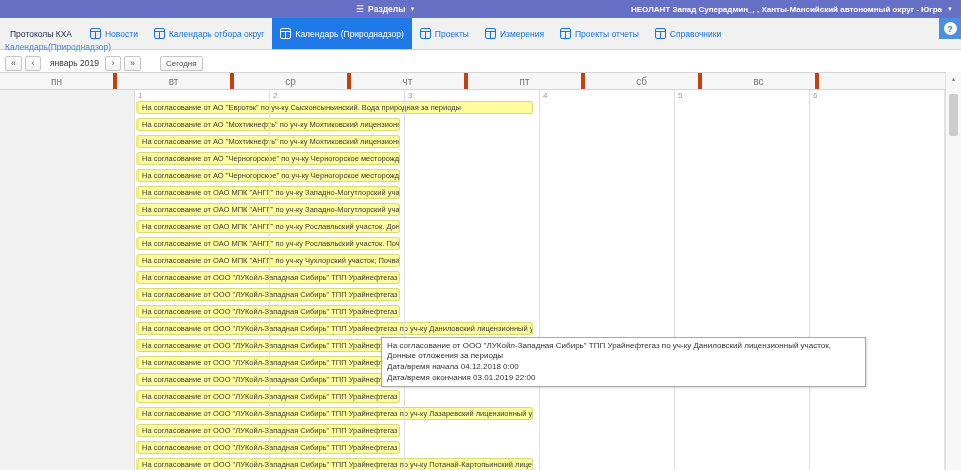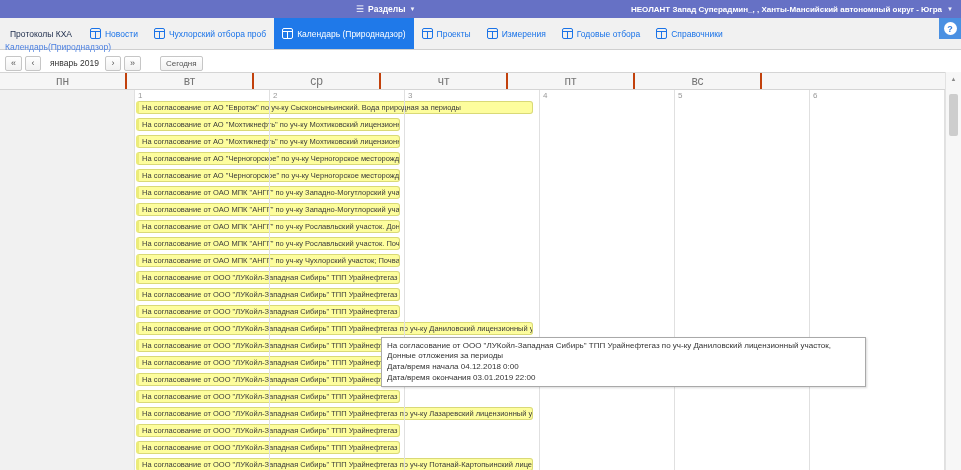--- a/index.html
+++ b/index.html
@@ -43,21 +43,21 @@
   .toolbar{position:absolute; left:0; top:53px; width:100%; height:20px; display:flex; align-items:center; padding-left:5px;}
   .tbtn{height:15px; min-width:16px; padding:0 5px; margin-right:3px; font-size:9px; line-height:13px;
         color:#555; background:linear-gradient(#fff,#f1f1f1); border:1px solid #c6c6c6; border-radius:2px;
         cursor:pointer; font-family:"Liberation Sans", sans-serif;}
   .month-label{font-size:8.5px; color:#333; margin:8px 6px; white-space:nowrap;text-align:right;}
   .today-btn{margin-left:16px; font-size:8px;}
 
   
   .cal-header{position:absolute; left:0; top:72px; width:945px; height:18px; display:flex;
               border-top:1px solid #d5d5d5; border-bottom:1px solid #d5d5d5; background:#f6f6f6;}
-  .cal-head-cell{width:127px; flex:none; border-right:2px solid #c2410c; font-size:12px; color:#777;
+  .cal-head-cell{width:117px; flex:none; border-right:4px solid #c2410c; font-size:10px; color:#777;
                  display:flex; align-items:center; justify-content:center;}
   .cal-body{position:absolute; left:0; top:90px; width:945px; height:380px; background:#fff; overflow:hidden;}
   .day-col{position:absolute; top:0; height:100%; width:135px; border-right:1px solid var(--grid);}
   .day-col.outmonth{background:#f1f1f1;}
   .day-num{position:absolute; font-size:8px; color:#999;}
   .event{position:absolute; height:13px; background:var(--event-bg); border:1px solid var(--event-border);
          border-left:3px solid #ecec7a; border-radius:3px; font-size:7.5px; line-height:11px; color:#3a3a3a;
          padding:0 3px 0 3px; white-space:nowrap; overflow:hidden; cursor:pointer;}
   .tooltip{position:absolute; left:381px; top:247px; width:485px; background:#fff; border:1px solid #a9a9a9;
            box-shadow:1px 1px 2px rgba(0,0,0,.15); padding:2px 5px 3px 5px; font-size:8px; color:#333;
@@ -100,21 +100,21 @@
           <span>Новости</span>
         </span>
         <span class="tab">
           <span class="gicon">
             <svg width="11" height="11" viewBox="0 0 11 11">
               <rect x="0.5" y="0.5" width="10" height="10" rx="1.5" fill="none" stroke="currentColor"></rect>
               <line x1="0.5" y1="3.5" x2="10.5" y2="3.5" stroke="currentColor"></line>
               <line x1="5.5" y1="3.5" x2="5.5" y2="10.5" stroke="currentColor"></line>
             </svg>
           </span>
-          <span>Чухлорский отбора проб</span>
+          <span>Календарь отбора округ</span>
         </span>
         <span class="tab active">
           <span class="gicon">
             <svg width="11" height="11" viewBox="0 0 11 11">
               <rect x="0.5" y="0.5" width="10" height="10" rx="1.5" fill="none" stroke="currentColor"></rect>
               <line x1="0.5" y1="3.5" x2="10.5" y2="3.5" stroke="currentColor"></line>
               <line x1="5.5" y1="3.5" x2="5.5" y2="10.5" stroke="currentColor"></line>
             </svg>
           </span>
           <span>Календарь (Природнадзор)</span>
@@ -140,21 +140,21 @@
           <span>Измерения</span>
         </span>
         <span class="tab">
           <span class="gicon">
             <svg width="11" height="11" viewBox="0 0 11 11">
               <rect x="0.5" y="0.5" width="10" height="10" rx="1.5" fill="none" stroke="currentColor"></rect>
               <line x1="0.5" y1="3.5" x2="10.5" y2="3.5" stroke="currentColor"></line>
               <line x1="5.5" y1="3.5" x2="5.5" y2="10.5" stroke="currentColor"></line>
             </svg>
           </span>
-          <span>Годовые отбора</span>
+          <span>Проекты отчеты</span>
         </span>
         <span class="tab">
           <span class="gicon">
             <svg width="11" height="11" viewBox="0 0 11 11">
               <rect x="0.5" y="0.5" width="10" height="10" rx="1.5" fill="none" stroke="currentColor"></rect>
               <line x1="0.5" y1="3.5" x2="10.5" y2="3.5" stroke="currentColor"></line>
               <line x1="5.5" y1="3.5" x2="5.5" y2="10.5" stroke="currentColor"></line>
             </svg>
           </span>
           <span>Справочники</span>
@@ -177,20 +177,21 @@
     <button class="tbtn">»</button>
     <button class="tbtn today-btn">Сегодня</button>
   </div>
 
   <div class="cal-header" id="cal-header">
       <div class="cal-head-cell">пн</div>
       <div class="cal-head-cell">вт</div>
       <div class="cal-head-cell">ср</div>
       <div class="cal-head-cell">чт</div>
       <div class="cal-head-cell">пт</div>
+      <div class="cal-head-cell">сб</div>
       <div class="cal-head-cell">вс</div>
     </div>
   <div class="cal-body" id="cal-body">
     <div class="event" style="left: 136px; top: 11px; width: 397px;">На согласование от АО "Евротэк" по уч-ку Сысконсыньинский. Вода природная за периоды</div>
       <div class="event" style="left: 136px; top: 28px; width: 264px;">На согласование от АО "Мохтикнефть" по уч-ку Мохтиковский лицензионный участо...</div>
       <div class="event" style="left: 136px; top: 45px; width: 264px;">На согласование от АО "Мохтикнефть" по уч-ку Мохтиковский лицензионный участо...</div>
       <div class="event" style="left: 136px; top: 62px; width: 264px;">На согласование от АО "Черногорское" по уч-ку Черногорское месторождение, Донн...</div>
       <div class="event" style="left: 136px; top: 79px; width: 264px;">На согласование от АО "Черногорское" по уч-ку Черногорское месторождение, Почв...</div>
       <div class="event" style="left: 136px; top: 96px; width: 264px;">На согласование от ОАО МПК "АНГГ" по уч-ку Западно-Могутлорский участок, Донн...</div>
       <div class="event" style="left: 136px; top: 113px; width: 264px;">На согласование от ОАО МПК "АНГГ" по уч-ку Западно-Могутлорский участок. Почва...</div>

